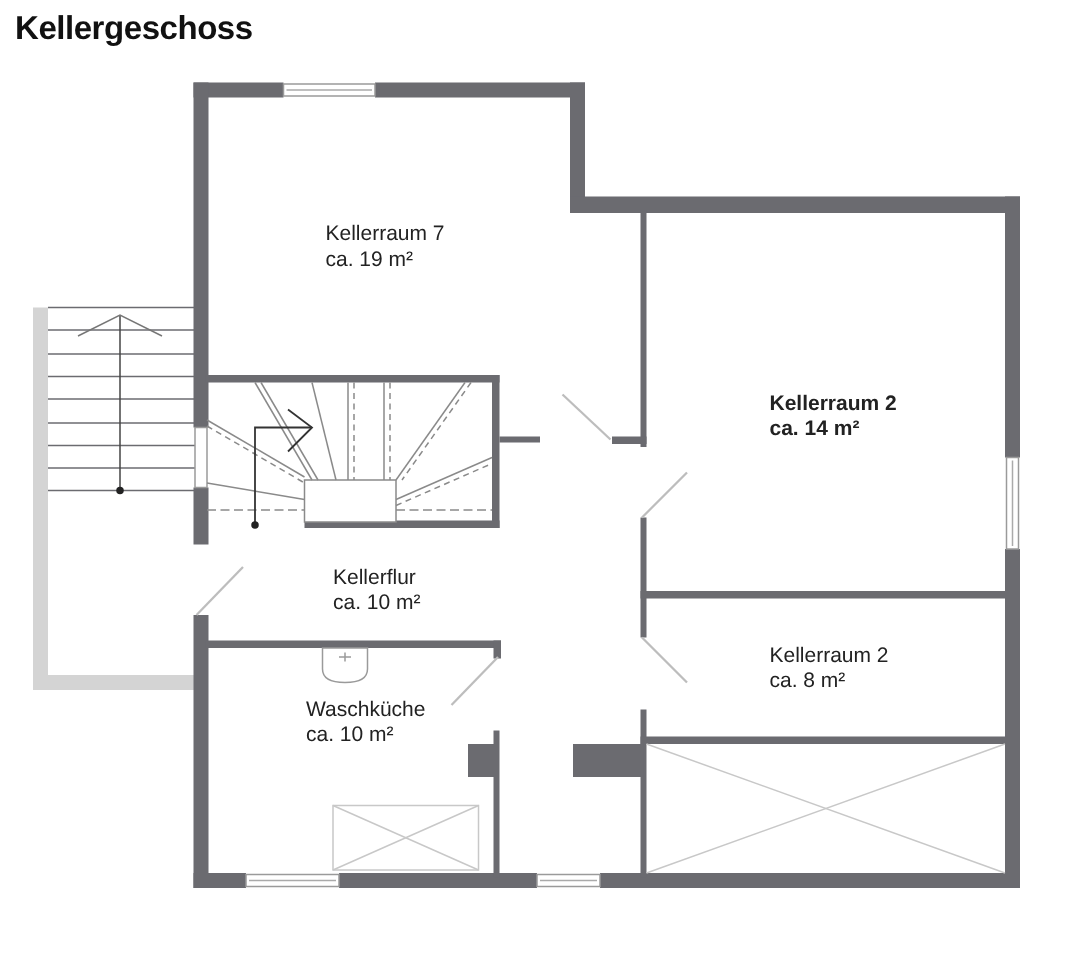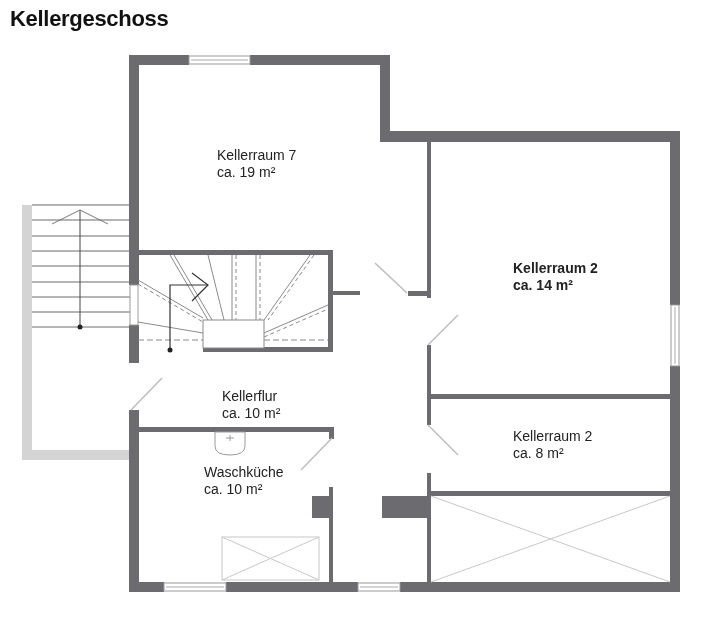--- a/index.html
+++ b/index.html
@@ -142,20 +142,20 @@
   <span>ca. 19 m²</span>
 </div>
 <div class="room-label" style="left:513px; top:260px;font-weight:bold;">
   <span>Kellerraum 2</span>
   <span>ca. 14 m²</span>
 </div>
 <div class="room-label" style="left:513px; top:428px;">
   <span>Kellerraum 2</span>
   <span>ca. 8 m²</span>
 </div>
-<div class="room-label" style="left:222px; top:388px;">
+<div class="room-label" style="left:222px; top:376px;">
   <span>Kellerflur</span>
   <span>ca. 10 m²</span>
 </div>
 <div class="room-label" style="left:204px; top:464px;">
   <span>Waschküche</span>
   <span>ca. 10 m²</span>
 </div>
 
 </body></html>

